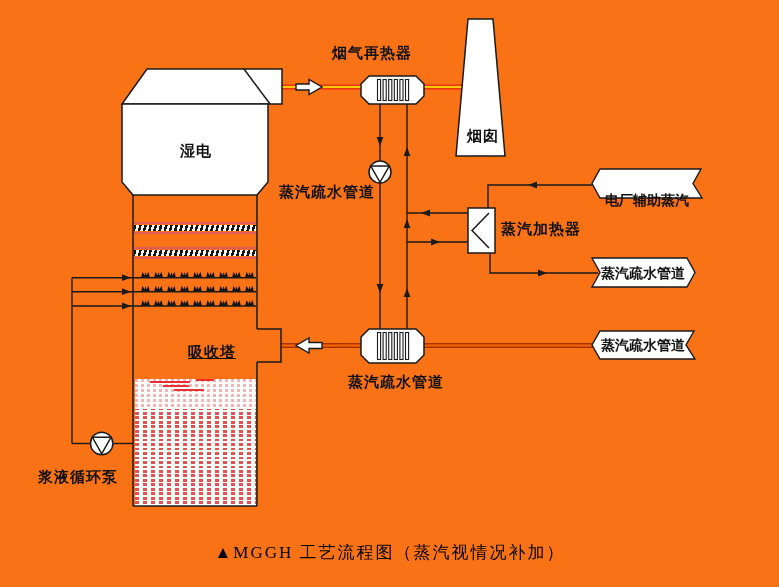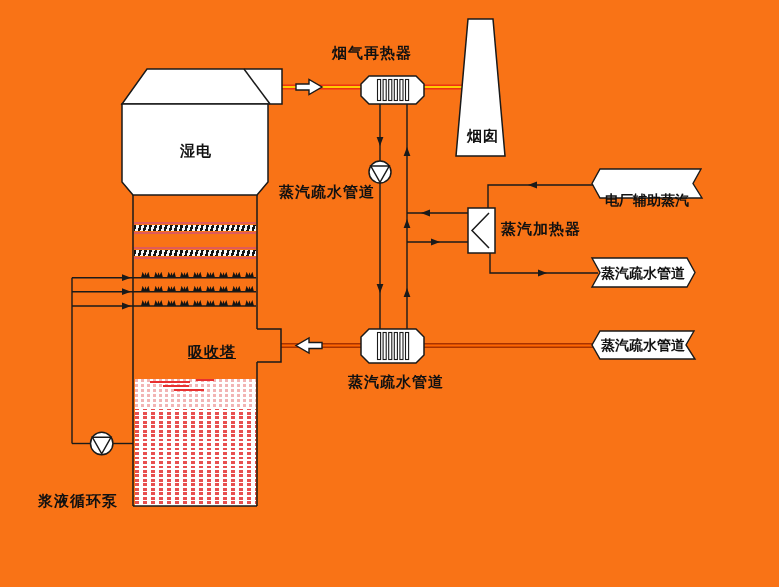--- a/index.html
+++ b/index.html
@@ -201,14 +201,15 @@
   <div class="lbl" style="left:372px; top:44px;">烟气再热器</div>
   <div class="lbl" style="left:483px; top:127px;">烟囱</div>
   <div class="lbl" style="left:196px; top:142px;">湿电</div>
   <div class="lbl" style="left:327px; top:183px;">蒸汽疏水管道</div>
   <div class="lbl" style="left:541px; top:220px;">蒸汽加热器</div>
   <div class="lbl small" style="left:647px; top:192px;">电厂辅助蒸汽</div>
   <div class="lbl small" style="left:643px; top:265px;">蒸汽疏水管道</div>
   <div class="lbl small" style="left:643px; top:337px;">蒸汽疏水管道</div>
   <div class="lbl" style="left:396px; top:373px;">蒸汽疏水管道</div>
   <div class="lbl" style="left:212px; top:343px;text-decoration:underline;">吸收塔</div>
-  <div class="lbl" style="left:78px;  top:492px;text-align:right;">浆液循环泵</div>
+  <div class="lbl" style="left:78px;  top:468px;text-align:right;">浆液循环泵</div>
+  <div class="caption" style="left:390px; top:541px;">▲MGGH 工艺流程图（蒸汽视情况补加）</div>
 </div>
 
 </body></html>

